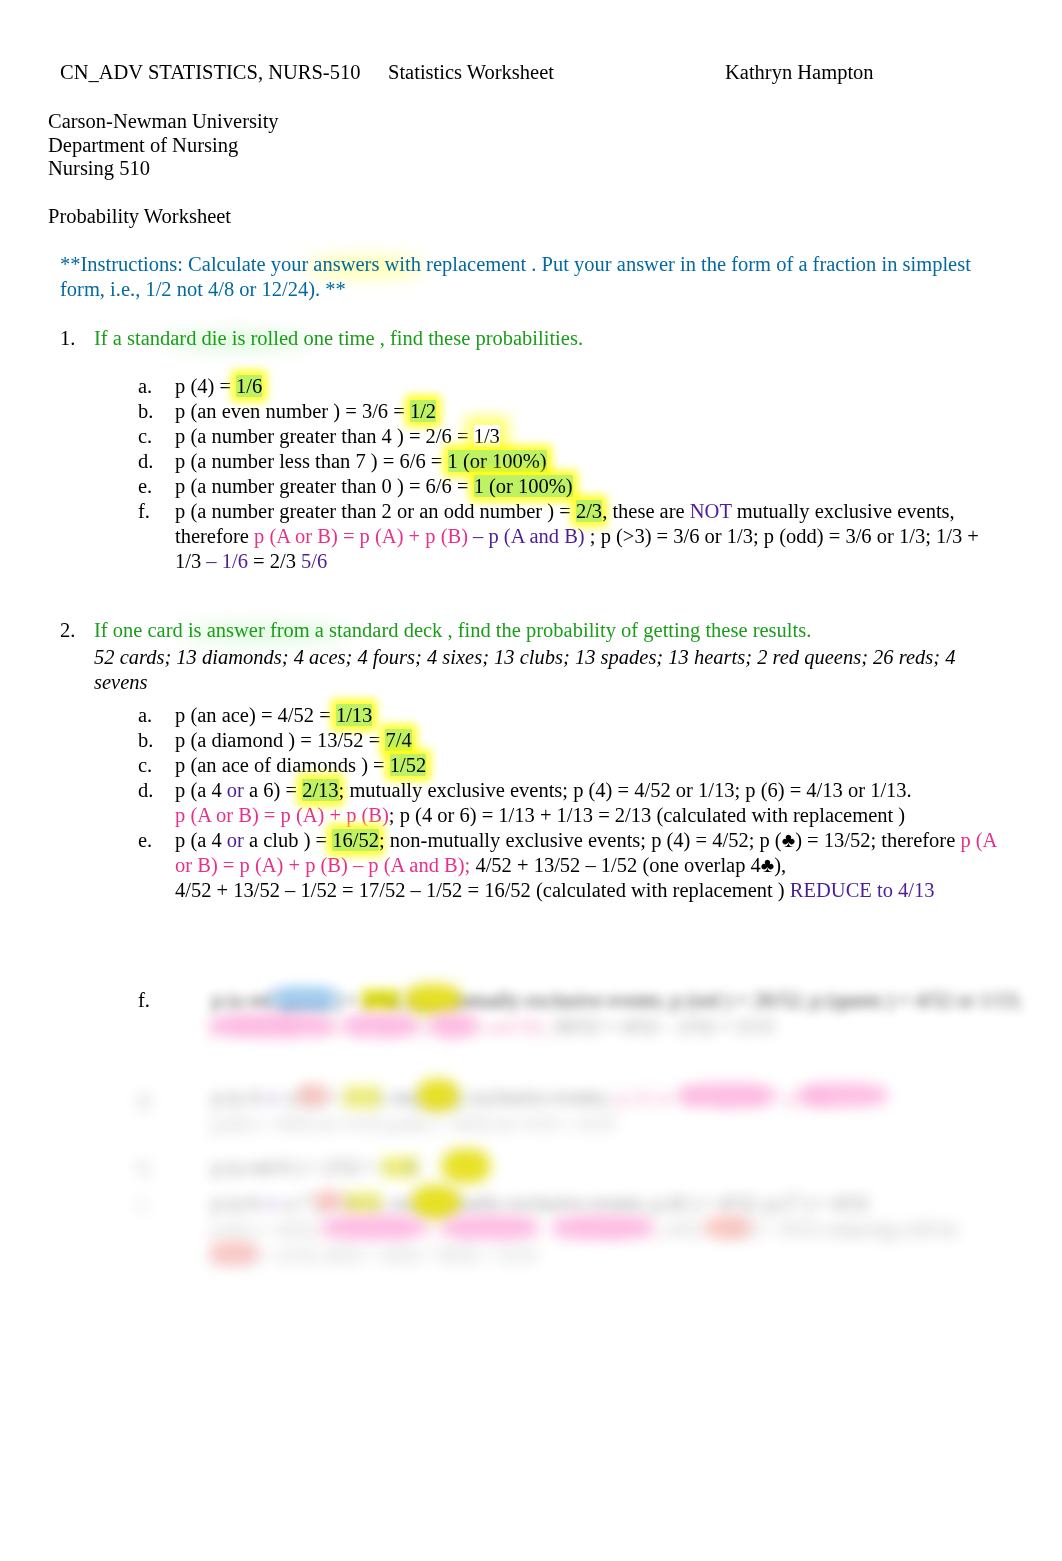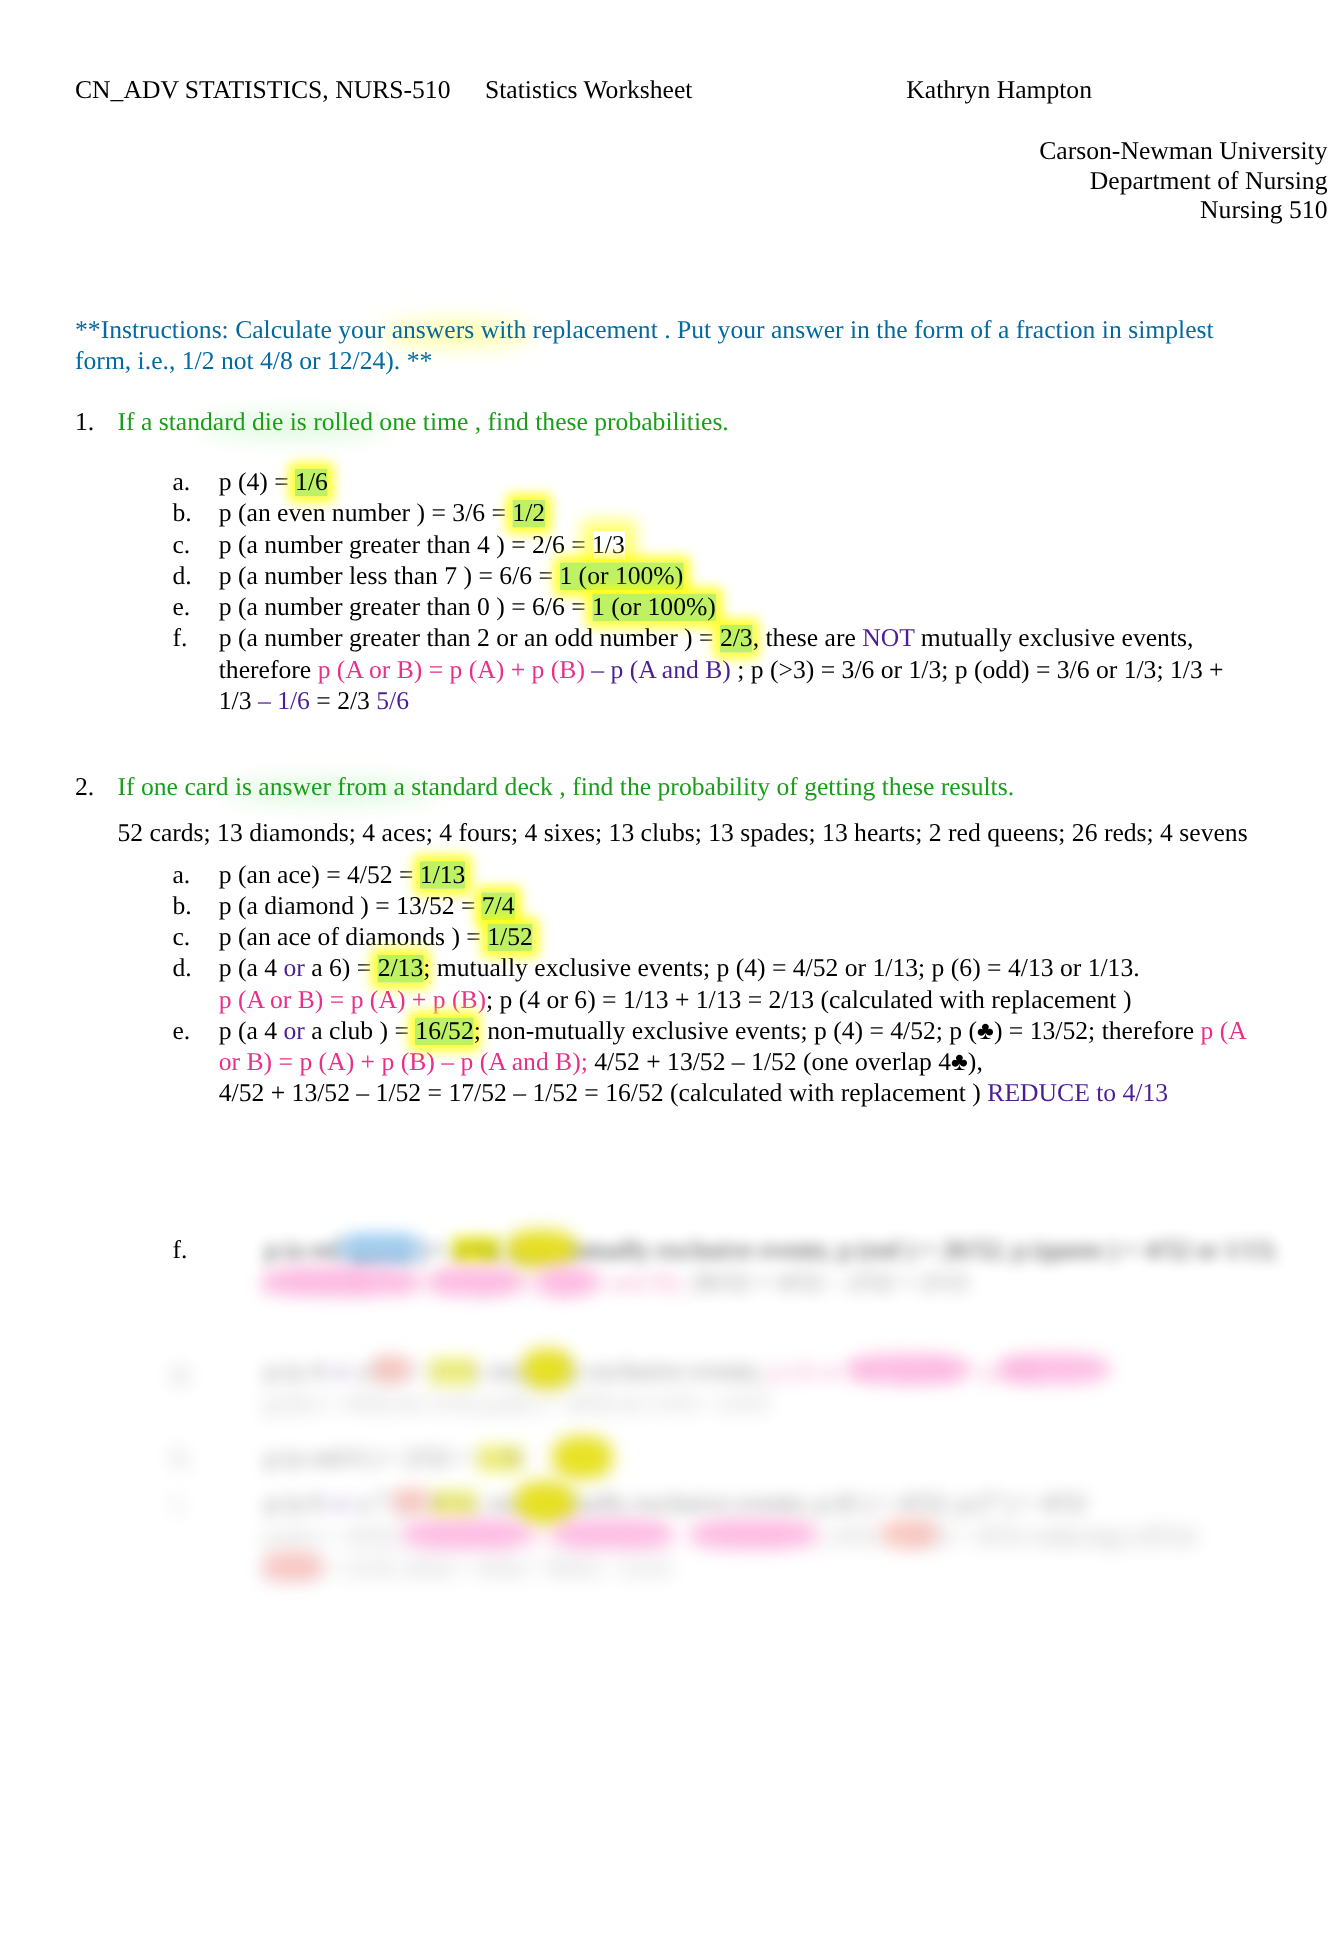--- a/index.html
+++ b/index.html
@@ -34,21 +34,21 @@
   }
   .doc-header .h-course { position: absolute; left: 0; top: 0; }
   .doc-header .h-title  { position: absolute; left: 328px; top: 0; }
   .doc-header .h-author { position: absolute; left: 665px; top: 0; }
 
   .center-block {
     position: absolute;
     top: 110px;
     left: 12px;
     right: 0;
-    text-align: right;
+    text-align: left;
     font-size: 20.5px;
     line-height: 23.5px;
     padding-left: 36px;
   }
   .center-block .gap { display: block; height: 24px; }
 
   
   .instructions {
     position: absolute;
     top: 252px;
@@ -166,20 +166,21 @@
     <span class="h-course">CN_ADV STATISTICS, NURS-510</span>
     <span class="h-title">Statistics Worksheet</span>
     <span class="h-author">Kathryn Hampton</span>
   </div>
 
   <div class="center-block">
     <div>Carson-Newman University</div>
     <div>Department of Nursing</div>
     <div>Nursing 510</div>
     <span class="gap"></span>
+    <div>Probability Worksheet</div>
   </div>
 
   <div class="instructions">
     <span class="smudge sm-y" style="left:245px; top:5px; width:120px; height:20px;"></span>
     <span style="position:relative; z-index:1;">**Instructions:    Calculate your answers with replacement    .  Put your answer in the form of a fraction in simplest form, i.e., 1/2 not 4/8 or 12/24). **</span>
   </div>
 
   <div class="q-block" style="top:326px;">
     <div class="q-head">
       <span class="q-num">1.</span>
@@ -217,21 +218,21 @@
     </ol>
   </div>
 
   <div class="q-block" style="top:618px;">
     <div class="q-head">
       <span class="q-num">2.</span>
       <span class="smudge sm-g" style="left:120px; top:6px; width:170px; height:18px;"></span>
       <span class="q-text" style="position:relative;z-index:1;">If one card is answer from a standard deck    , find the probability of getting these results.</span>
     </div>
 
-    <div class="q-sub" style="margin-top:12px; width:905px;">52 cards; 13 diamonds; 4 aces; 4 fours; 4 sixes; 13 clubs; 13 spades; 13 hearts; 2 red queens; 26 reds; 4 sevens</div>
+    <div class="q-sub" style="margin-top:2px; width:905px;font-style:italic;">52 cards; 13 diamonds; 4 aces; 4 fours; 4 sixes; 13 clubs; 13 spades; 13 hearts; 2 red queens; 26 reds; 4 sevens</div>
 
     <ol class="alpha spaced" style="margin-top:8px;">
       <li>
         <span class="marker">a.</span>
         <span>p (an ace) = 4/52 = </span><span class="hl">1/13</span>
       </li>
       <li>
         <span class="marker">b.</span>
         <span>p (a diamond ) = 13/52 = </span><span class="hl">7/4</span>
       </li>

